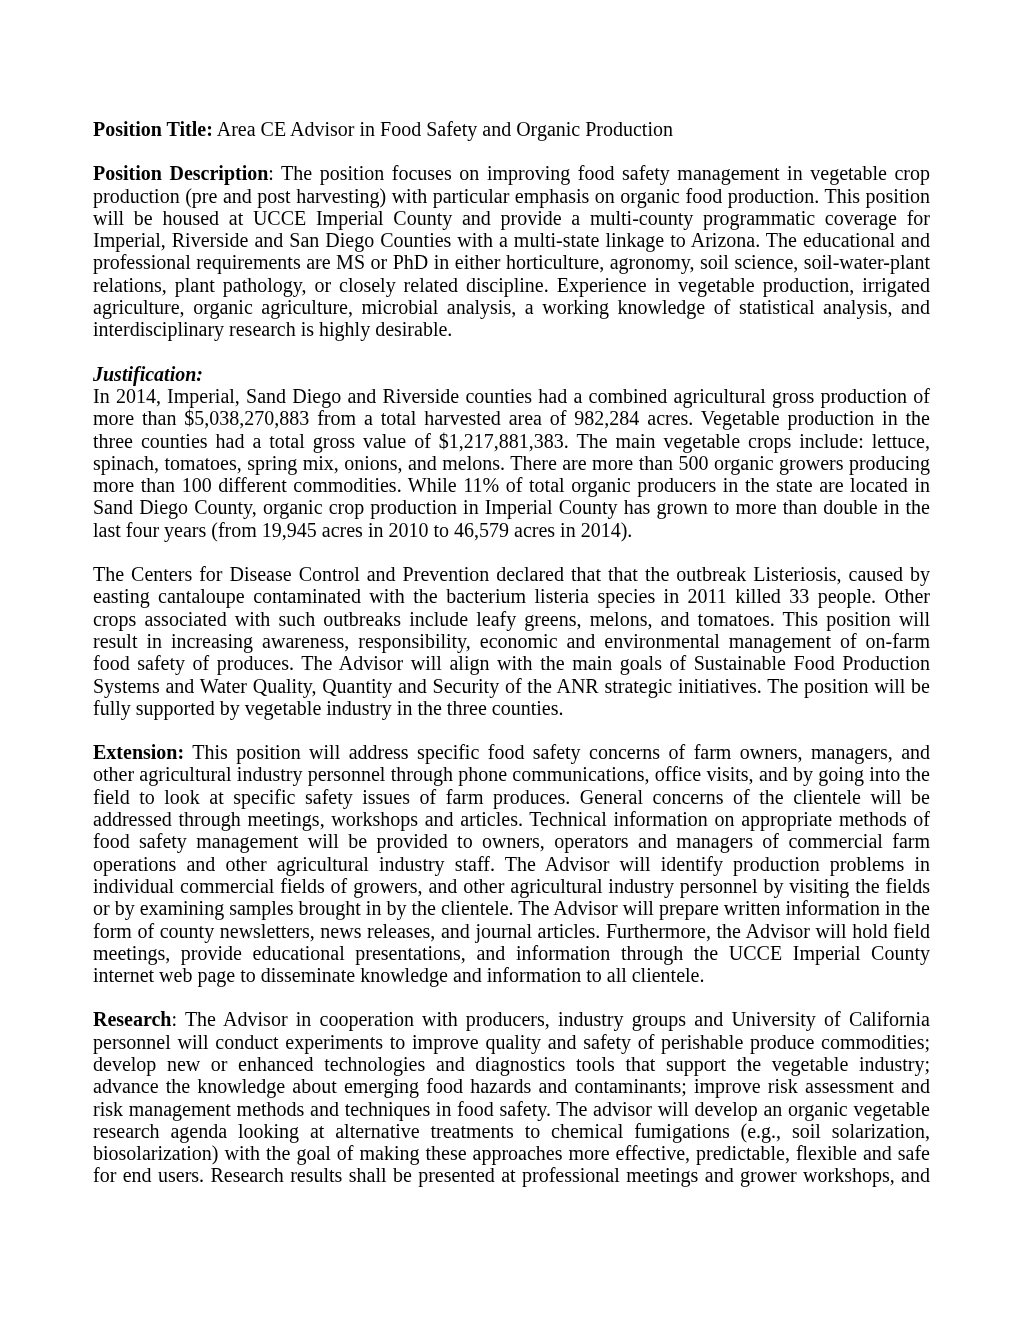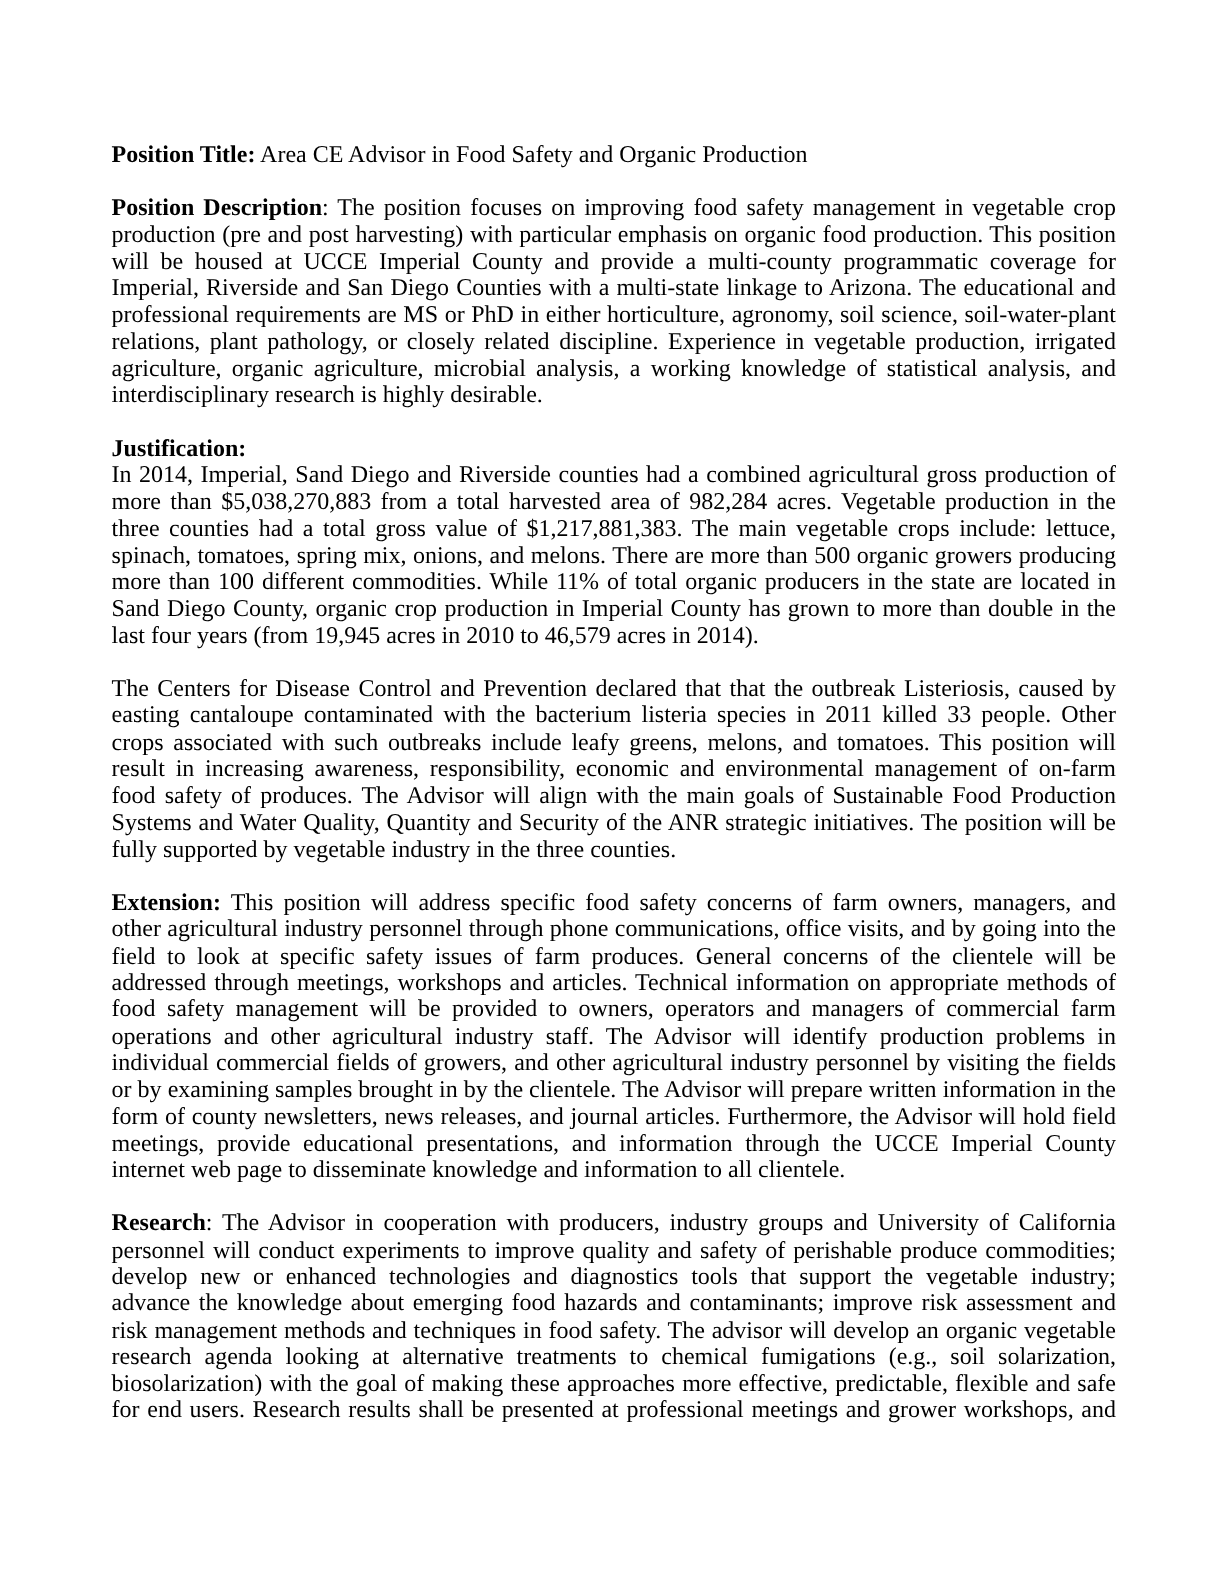--- a/index.html
+++ b/index.html
@@ -19,20 +19,21 @@
     line-height: 22.3px;
     color: #000000;
     overflow: hidden;
   }
   .para {
     margin: 0 0 22px 0;
     text-align: justify;
   }
   .para.no-gap {
     margin-bottom: 0;
+    font-style: italic;
   }
   .para.cont {
     
     text-align-last: justify;
     margin-bottom: 16px;
   }
   .b {
     font-weight: bold;
   }
 </style>

